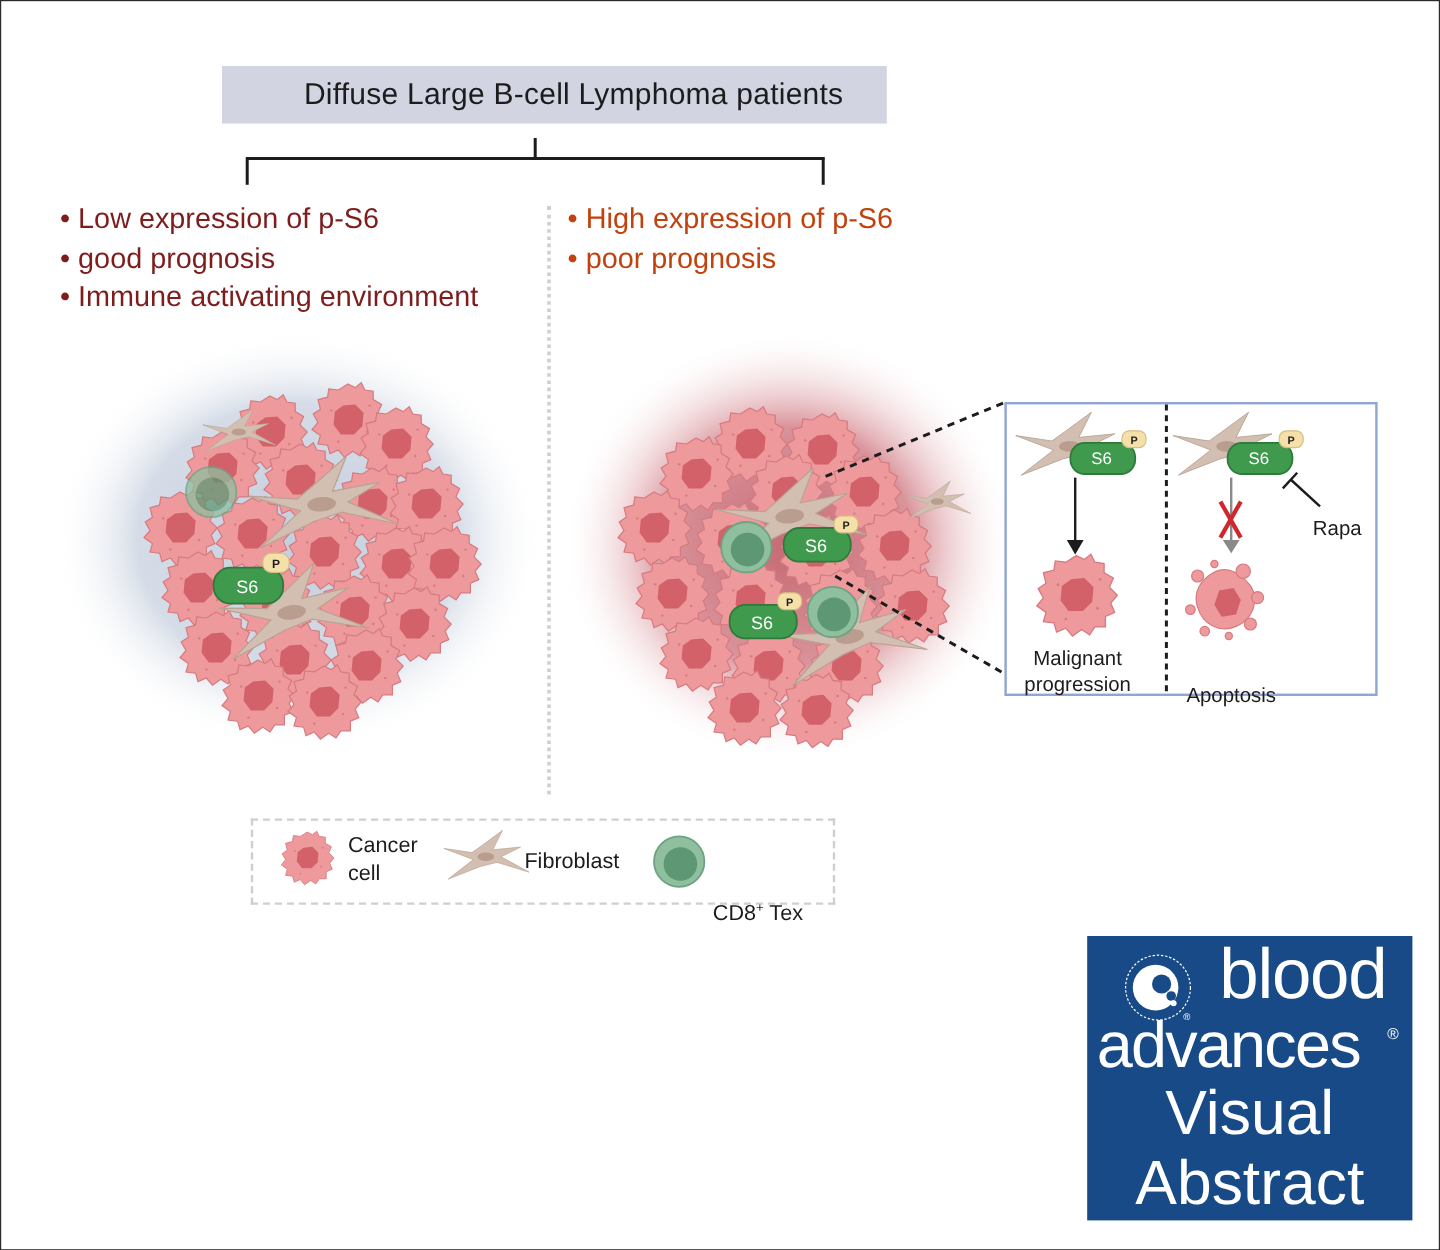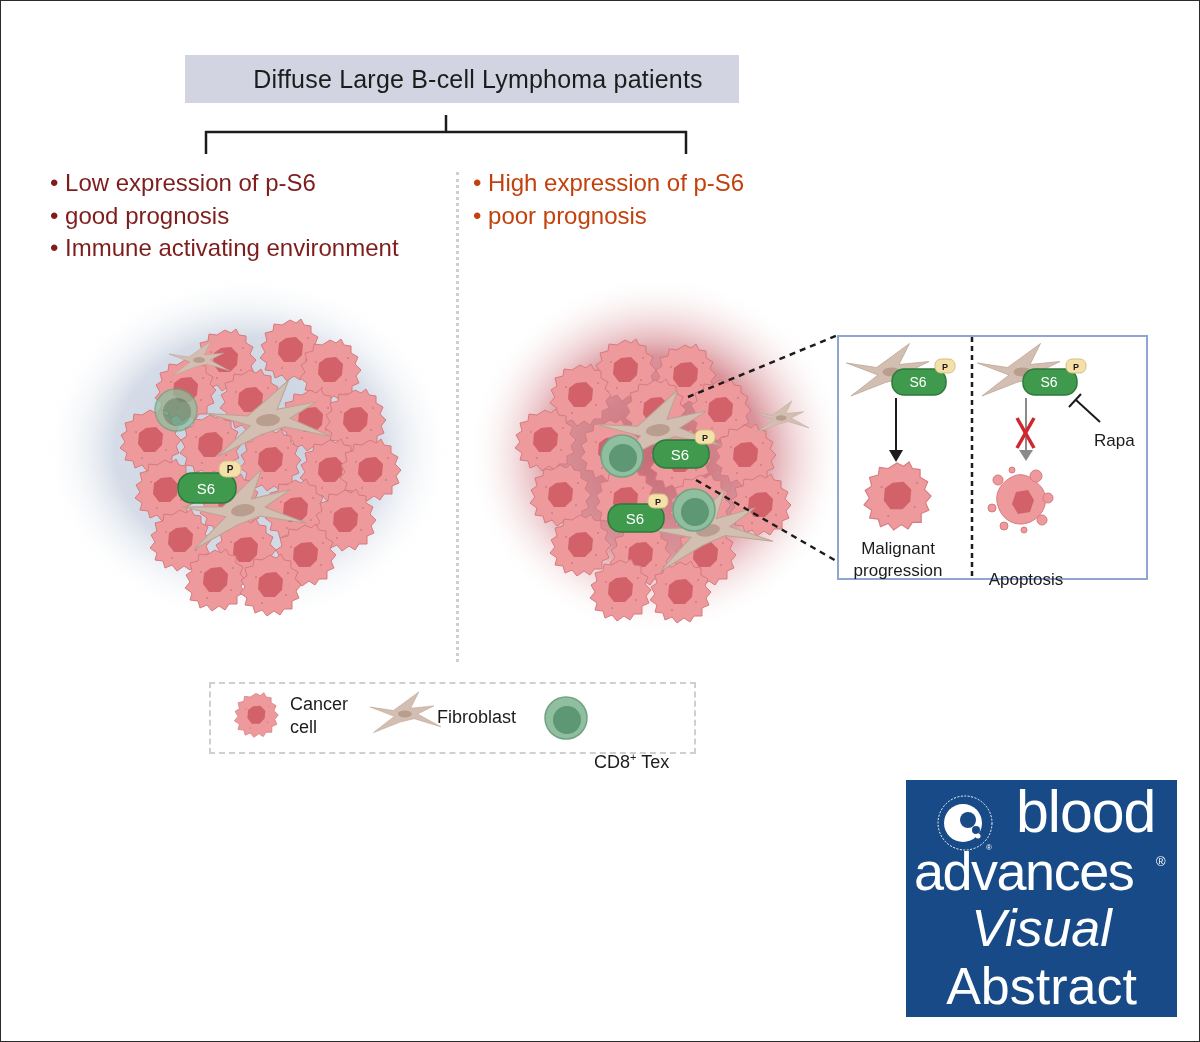--- a/index.html
+++ b/index.html
@@ -17,21 +17,21 @@
   .bullets.right { left: 473px; top: 167px; color: #c2410c; }
   .divider { position: absolute; left: 456px; top: 172px; height: 490px; border-left: 3px dotted #cfcfcf; }
   svg.scene { position: absolute; left: 0; top: 0; }
   .legend { position: absolute; left: 209px; top: 682px; width: 487px; height: 72px; border: 2px dashed #cfcfcf; box-sizing: border-box; }
   .legend-label { position: absolute; font-size: 18px; color: #1c1c1c; line-height: 23px; }
   .inset-label { position: absolute; font-size: 17px; color: #1c1c1c; line-height: 22px; text-align: center; }
   .logo { position: absolute; left: 906px; top: 780px; width: 271px; height: 237px; background: #174a86; color: #ffffff; }
   .logo .blood { position: absolute; left: 94px; top: -2px; font-family: Liberation Sans, sans-serif; font-size: 59px; letter-spacing: -1px; margin-left: 16px; }
   .logo .advances { position: absolute; left: 8px; top: 60px; font-size: 54px; letter-spacing: -1.5px; }
   .logo .reg2 { position: absolute; left: 250px; top: 74px; font-size: 13px; }
-  .logo .visual { position: absolute; left: 0; width: 271px; top: 118px; font-size: 52px; text-align: center; font-style: italic; }
+  .logo .visual { position: absolute; left: 0; width: 271px; top: 118px; font-size: 52px; text-align: center; }
   .logo .abstract { position: absolute; left: 0; width: 271px; top: 176px; font-size: 52px; text-align: center; }
   .logo .ash { position: absolute; left: 30px; top: 14px; }
 </style>
 </head>
 <body>
 
 <div class="frame"></div>
 
 <div class="title-box">
   <span>Diffuse Large B-cell Lymphoma patients</span>

